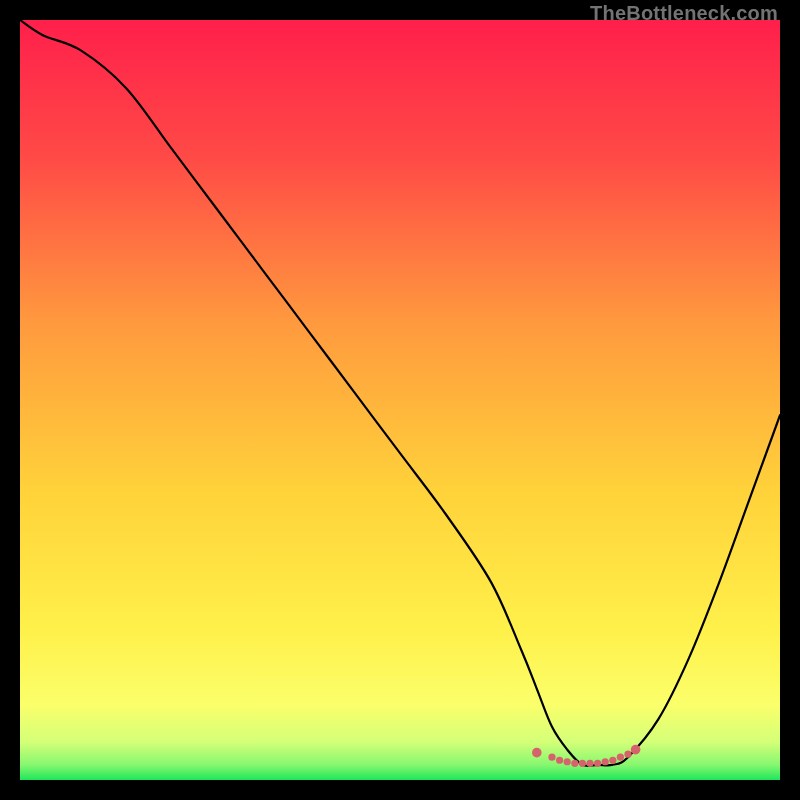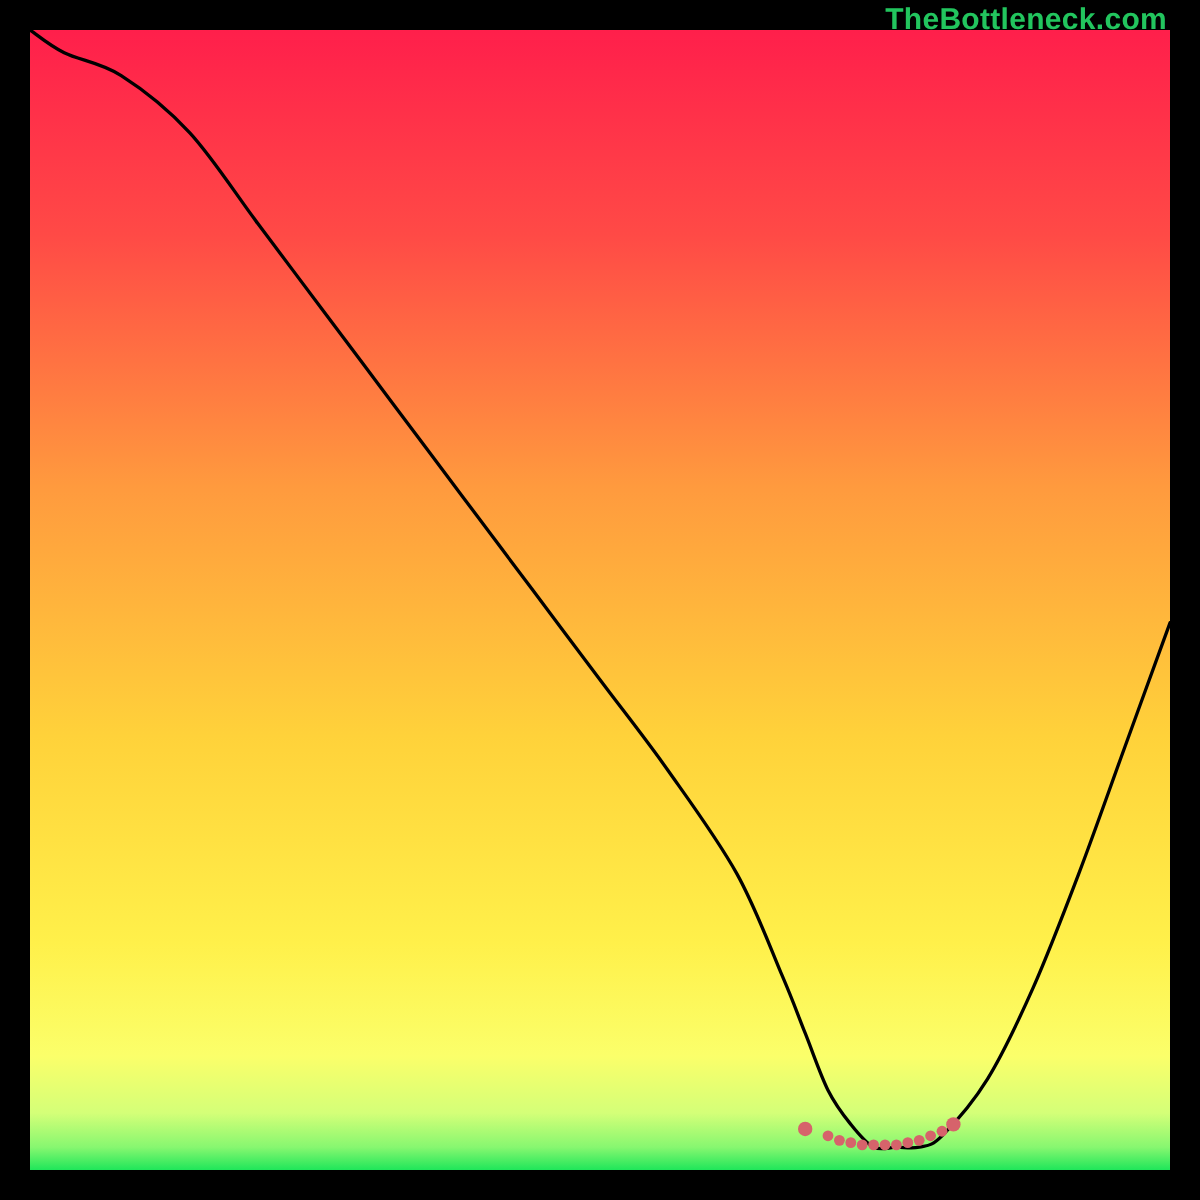--- a/index.html
+++ b/index.html
@@ -26,21 +26,21 @@
     left: 0; top: 0; width: 100%; height: 100%;
     pointer-events: none;
   }
   .watermark {
     position: absolute;
     right: 22px;
     top: 2px;
     font-family: Arial, Helvetica, sans-serif;
     font-size: 20px;
     font-weight: 600;
-    color: #22c55e;
+    color: #737373;
     letter-spacing: 0.2px;
   }
 </style>
 </head>
 <body>
 
 <div class="frame">
 
   <div class="plot-area">
 

